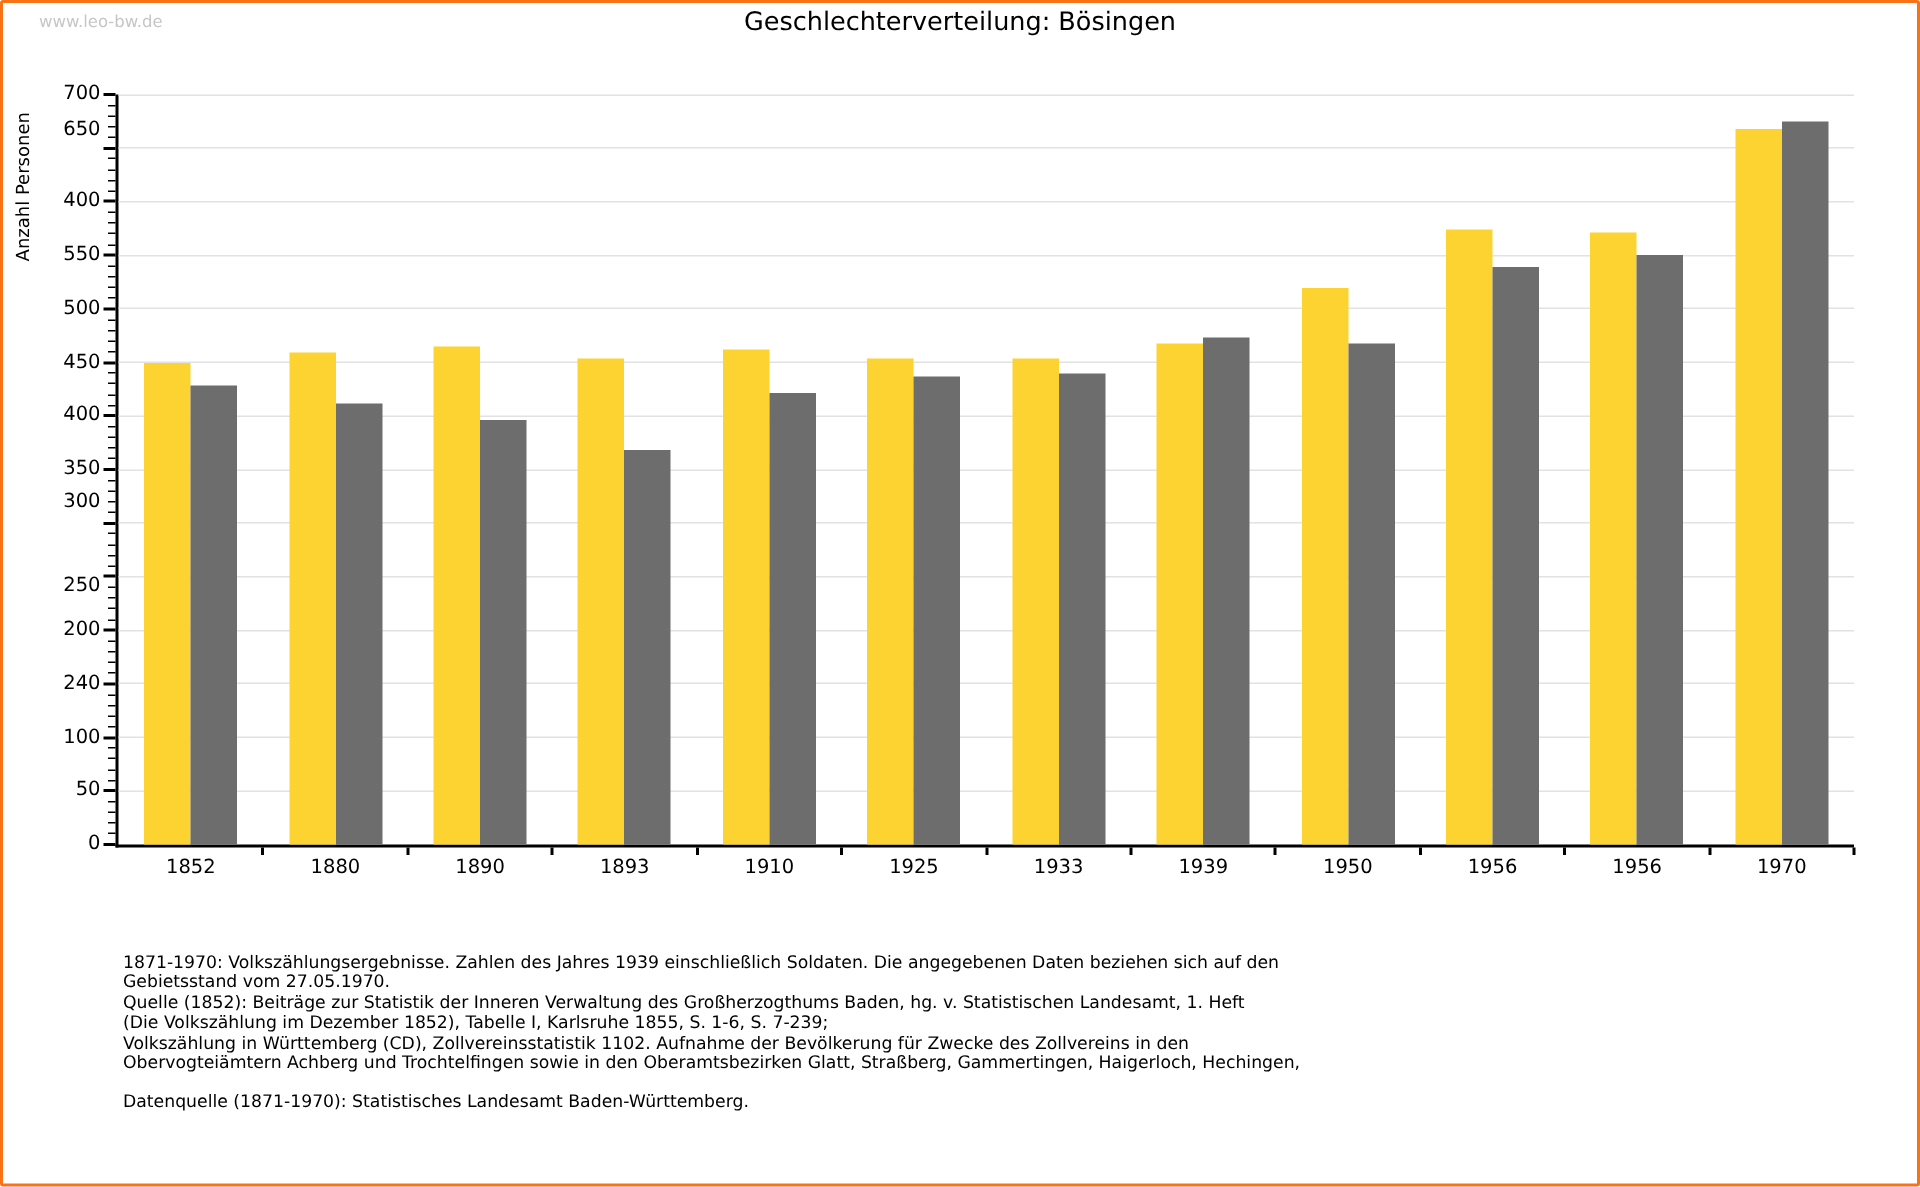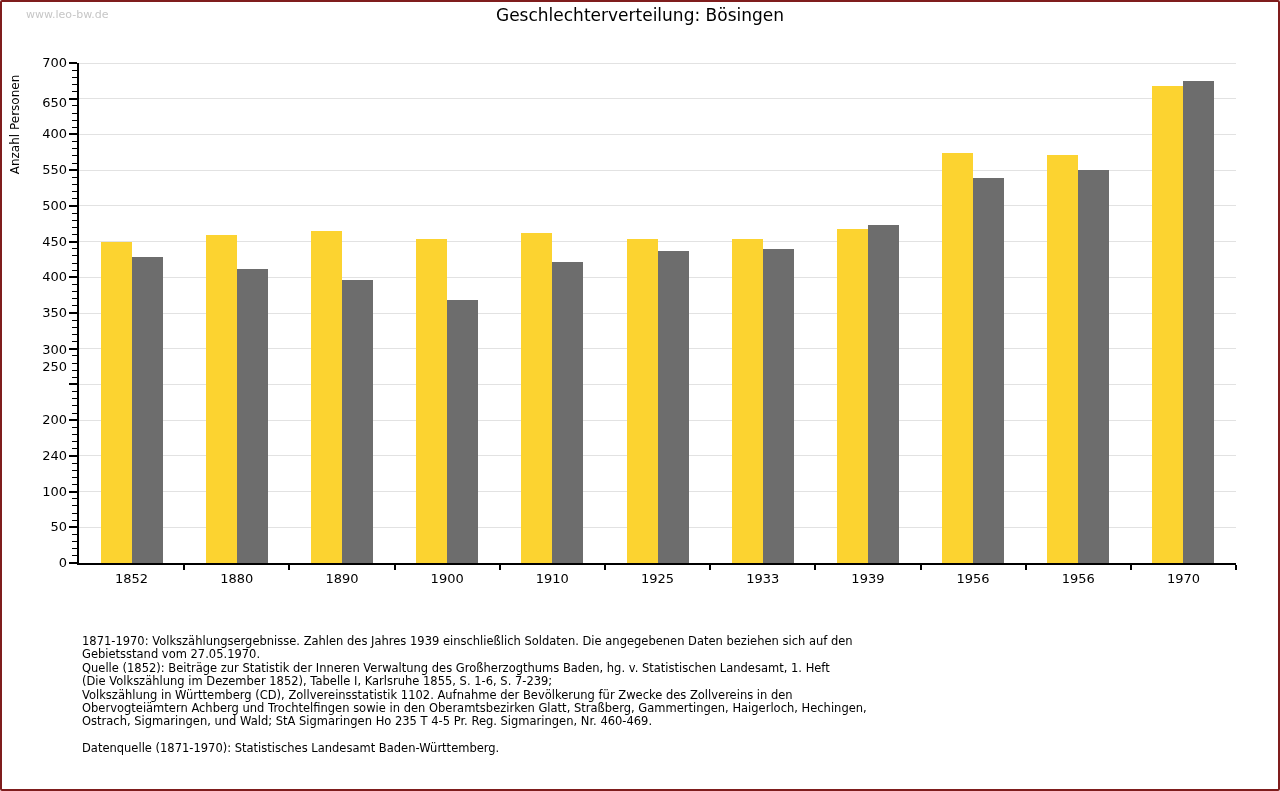--- a/index.html
+++ b/index.html
@@ -6,21 +6,21 @@
   body {
     width: 1280px; height: 791px;
     background: #fff;
     font-family: "DejaVu Sans", "Liberation Sans", sans-serif;
     color: #000;
     overflow: hidden;
     position: relative;
   }
   .frame {
     position: absolute; inset: 0;
-    border: 2px solid #7f1d1d;
+    border: 2px solid #f97316;
     border-radius: 2px;
     background: #fff;
     box-sizing: border-box;
   }
   .watermark {
     position: absolute; left: 24px; top: 6px;
     font-size: 11px; color: #c6c6c6;
   }
   .chart-title {
     position: absolute; left: 0; top: 3px; width: 100%;
@@ -134,27 +134,27 @@
         <div class="ytick-minor" style="top: 378.071px;"></div>
         <div class="ytick-minor" style="top: 370.929px;"></div>
         <div class="ytick-minor" style="top: 363.786px;"></div>
         <div class="ytick-major" style="top: 356.143px;"></div>
         <div class="ytick-label" style="top: 350.143px;">200</div>
         <div class="ytick-minor" style="top: 349.5px;"></div>
         <div class="ytick-minor" style="top: 342.357px;"></div>
         <div class="ytick-minor" style="top: 335.214px;"></div>
         <div class="ytick-minor" style="top: 328.071px;"></div>
         <div class="ytick-major" style="top: 320.429px;"></div>
-        <div class="ytick-label" style="top: 297px;">250</div>
+        <div class="ytick-label" style="top: 321px;">250</div>
         <div class="ytick-minor" style="top: 313.786px;"></div>
         <div class="ytick-minor" style="top: 306.643px;"></div>
         <div class="ytick-minor" style="top: 299.5px;"></div>
         <div class="ytick-minor" style="top: 292.357px;"></div>
         <div class="ytick-major" style="top: 284.714px;"></div>
-        <div class="ytick-label" style="top: 280px;">300</div>
+        <div class="ytick-label" style="top: 265px;">300</div>
         <div class="ytick-minor" style="top: 278.071px;"></div>
         <div class="ytick-minor" style="top: 270.929px;"></div>
         <div class="ytick-minor" style="top: 263.786px;"></div>
         <div class="ytick-minor" style="top: 256.643px;"></div>
         <div class="ytick-major" style="top: 249px;"></div>
         <div class="ytick-label" style="top: 243px;">350</div>
         <div class="ytick-minor" style="top: 242.357px;"></div>
         <div class="ytick-minor" style="top: 235.214px;"></div>
         <div class="ytick-minor" style="top: 228.071px;"></div>
         <div class="ytick-minor" style="top: 220.929px;"></div>
@@ -182,21 +182,21 @@
         <div class="ytick-minor" style="top: 92.3571px;"></div>
         <div class="ytick-minor" style="top: 85.2143px;"></div>
         <div class="ytick-minor" style="top: 78.0714px;"></div>
         <div class="ytick-major" style="top: 70.4286px;"></div>
         <div class="ytick-label" style="top: 64.4286px;">400</div>
         <div class="ytick-minor" style="top: 63.7857px;"></div>
         <div class="ytick-minor" style="top: 56.6429px;"></div>
         <div class="ytick-minor" style="top: 49.5px;"></div>
         <div class="ytick-minor" style="top: 42.3571px;"></div>
         <div class="ytick-major" style="top: 34.7143px;"></div>
-        <div class="ytick-label" style="top: 33px;">650</div>
+        <div class="ytick-label" style="top: 17px;">650</div>
         <div class="ytick-minor" style="top: 28.0714px;"></div>
         <div class="ytick-minor" style="top: 20.9286px;"></div>
         <div class="ytick-minor" style="top: 13.7857px;"></div>
         <div class="ytick-minor" style="top: 6.64286px;"></div>
         <div class="ytick-major" style="top: -1px;"></div>
         <div class="ytick-label" style="top: -7px;">700</div>
       </div>
     <div id="bars">
         <div class="group">
           <div class="bar" style="height: 320.714px; background: rgb(252, 211, 48);"></div>
@@ -212,21 +212,21 @@
         </div>
         <div class="group">
           <div class="bar" style="height: 332.143px; background: rgb(252, 211, 48);"></div>
           <div class="bar" style="height: 282.857px; background: rgb(109, 109, 109);"></div>
           <div class="x-label">1890</div>
           <div class="xtick" style="right: -1px;"></div>
         </div>
         <div class="group">
           <div class="bar" style="height: 323.571px; background: rgb(252, 211, 48);"></div>
           <div class="bar" style="height: 262.857px; background: rgb(109, 109, 109);"></div>
-          <div class="x-label">1900</div>
+          <div class="x-label">1893</div>
           <div class="xtick" style="right: -1px;"></div>
         </div>
         <div class="group">
           <div class="bar" style="height: 330px; background: rgb(252, 211, 48);"></div>
           <div class="bar" style="height: 301.429px; background: rgb(109, 109, 109);"></div>
           <div class="x-label">1910</div>
           <div class="xtick" style="right: -1px;"></div>
         </div>
         <div class="group">
           <div class="bar" style="height: 323.571px; background: rgb(252, 211, 48);"></div>
@@ -237,20 +237,26 @@
         <div class="group">
           <div class="bar" style="height: 323.571px; background: rgb(252, 211, 48);"></div>
           <div class="bar" style="height: 313.571px; background: rgb(109, 109, 109);"></div>
           <div class="x-label">1933</div>
           <div class="xtick" style="right: -1px;"></div>
         </div>
         <div class="group">
           <div class="bar" style="height: 333.571px; background: rgb(252, 211, 48);"></div>
           <div class="bar" style="height: 337.857px; background: rgb(109, 109, 109);"></div>
           <div class="x-label">1939</div>
+          <div class="xtick" style="right: -1px;"></div>
+        </div>
+        <div class="group">
+          <div class="bar" style="height: 371.429px; background: rgb(252, 211, 48);"></div>
+          <div class="bar" style="height: 333.571px; background: rgb(109, 109, 109);"></div>
+          <div class="x-label">1950</div>
           <div class="xtick" style="right: -1px;"></div>
         </div>
         <div class="group">
           <div class="bar" style="height: 410px; background: rgb(252, 211, 48);"></div>
           <div class="bar" style="height: 385px; background: rgb(109, 109, 109);"></div>
           <div class="x-label">1956</div>
           <div class="xtick" style="right: -1px;"></div>
         </div>
         <div class="group">
           <div class="bar" style="height: 407.857px; background: rgb(252, 211, 48);"></div>
@@ -269,17 +275,16 @@
 
 
   <div id="footnotes">
     <div id="fn-lines">
         <div class="fn-line">1871-1970: Volkszählungsergebnisse. Zahlen des Jahres 1939 einschließlich Soldaten. Die angegebenen Daten beziehen sich auf den</div>
         <div class="fn-line">Gebietsstand vom 27.05.1970.</div>
         <div class="fn-line">Quelle (1852): Beiträge zur Statistik der Inneren Verwaltung des Großherzogthums Baden, hg. v. Statistischen Landesamt, 1. Heft</div>
         <div class="fn-line">(Die Volkszählung im Dezember 1852), Tabelle I, Karlsruhe 1855, S. 1-6, S. 7-239;</div>
         <div class="fn-line">Volkszählung in Württemberg (CD), Zollvereinsstatistik 1102. Aufnahme der Bevölkerung für Zwecke des Zollvereins in den</div>
         <div class="fn-line">Obervogteiämtern Achberg und Trochtelfingen sowie in den Oberamtsbezirken Glatt, Straßberg, Gammertingen, Haigerloch, Hechingen,</div>
-        <div class="fn-line">Ostrach, Sigmaringen, und Wald; StA Sigmaringen Ho 235 T 4-5 Pr. Reg. Sigmaringen, Nr. 460-469.</div>
       </div>
     <div class="source-line">Datenquelle (1871-1970): Statistisches Landesamt Baden-Württemberg.</div>
   </div>
 </div>
 
 </body></html>

